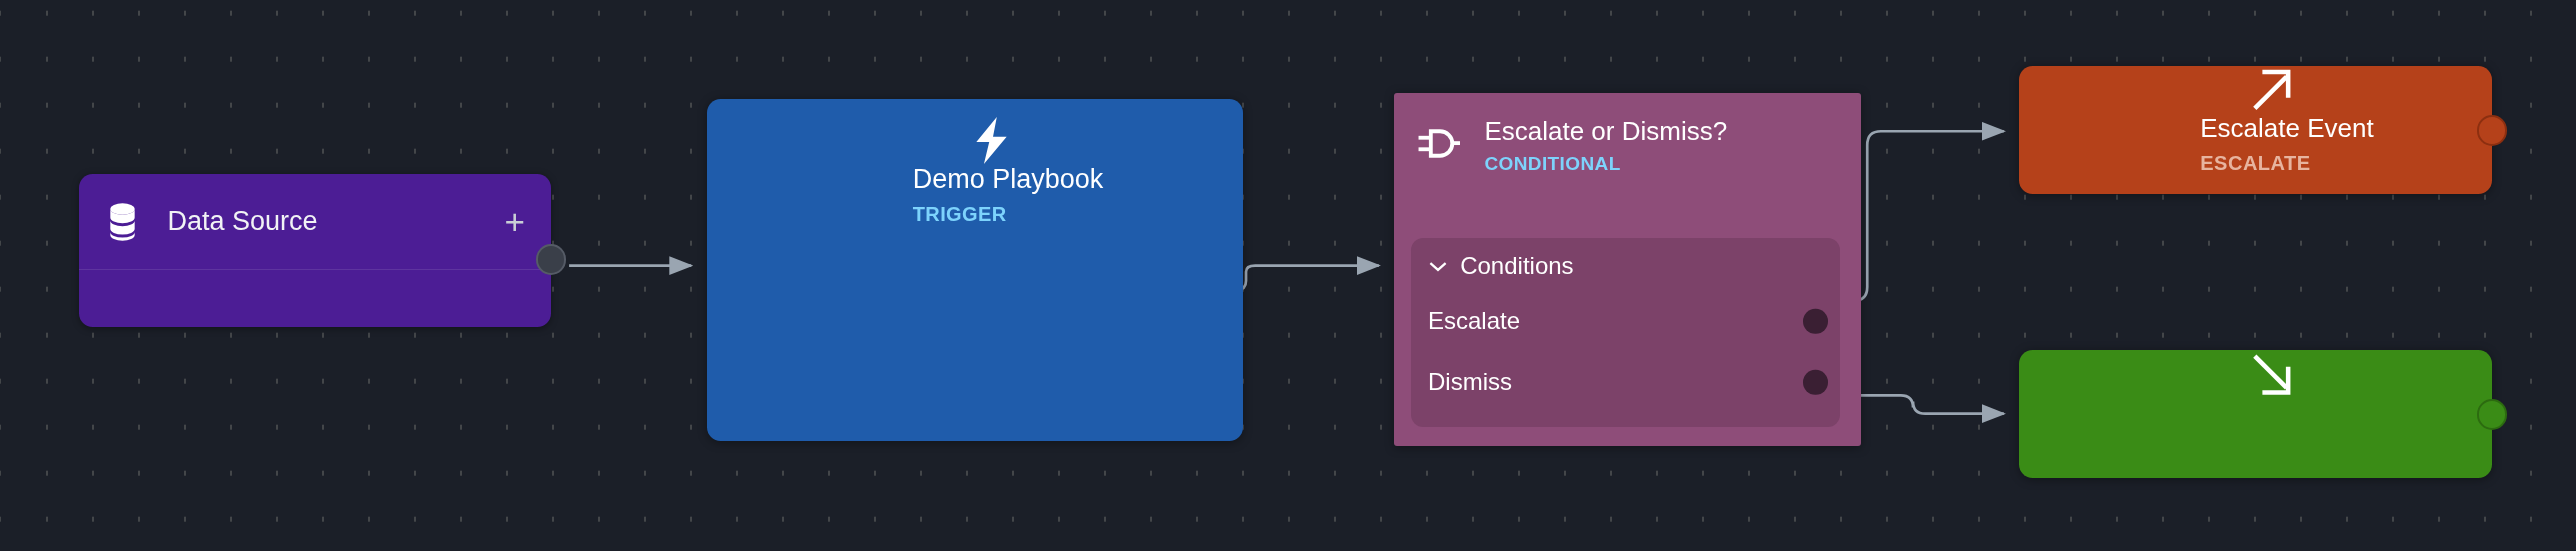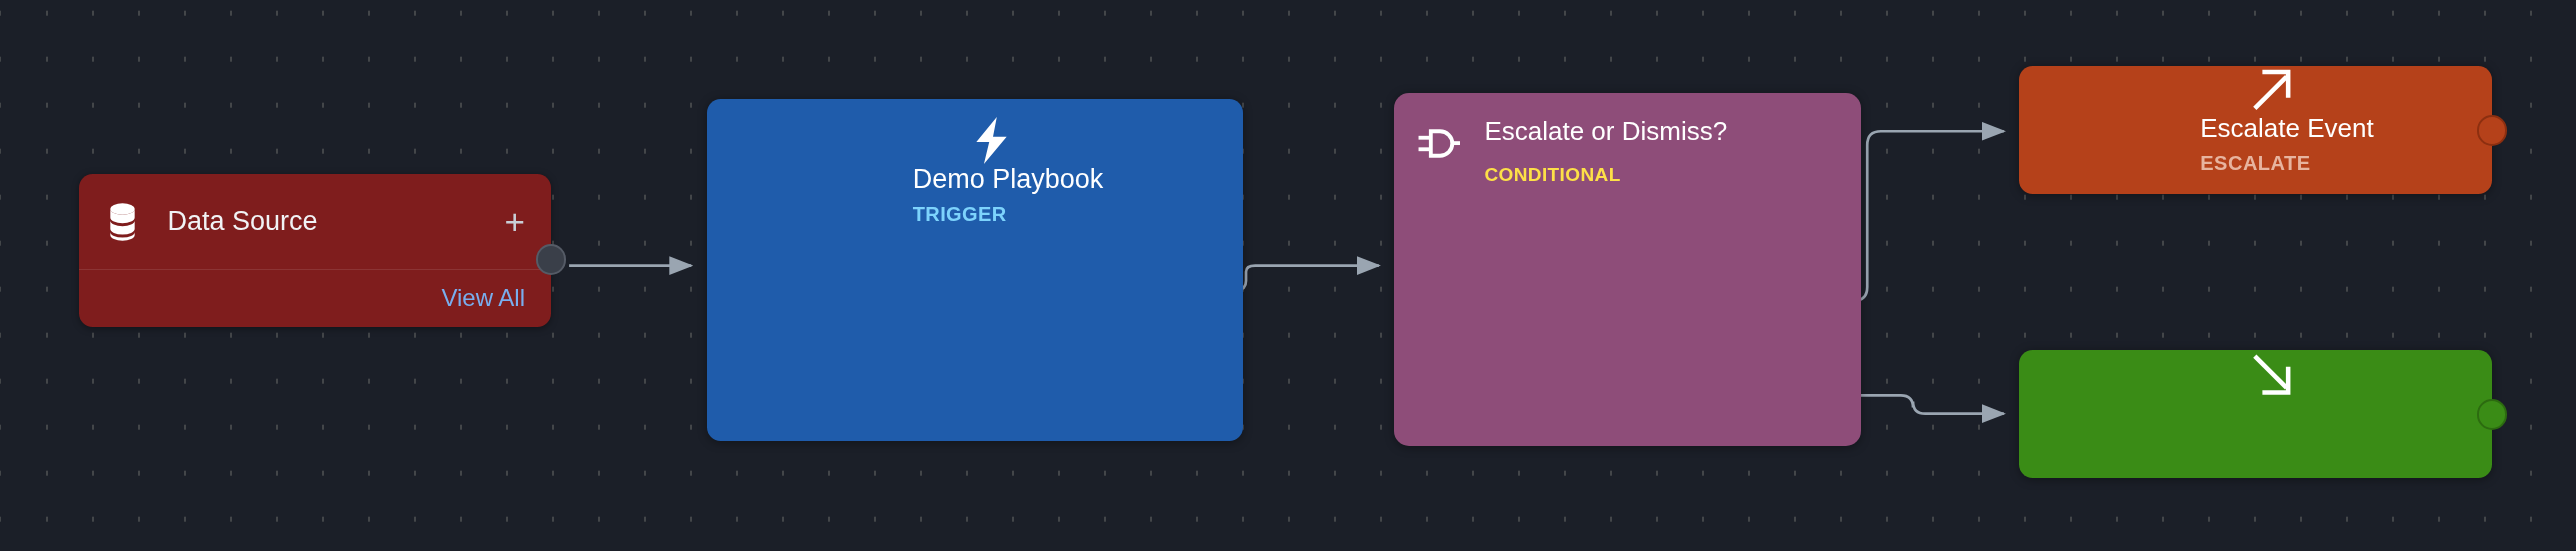--- a/index.html
+++ b/index.html
@@ -23,21 +23,21 @@
     background-image:
       repeating-linear-gradient(to right, rgba(0,0,0,0) 0px, rgba(0,0,0,0) 1.5px, #1b1f28 1.5px, #1b1f28 46px);
   }
   #nodes, #edges { position:absolute; inset:0; }
   #edges { pointer-events:none; }
   .node { position:absolute; }
 
   
   .ds-node{
     left:79px; top:174px; width:472px; height:153px;
-    background:#7f1d1d; border-radius:13.7px;
+    background:#4c1d95; border-radius:13.7px;
     box-shadow:0 1.5px 7.6px rgba(0,0,0,.35);
   }
   .ds-top{ height:95px; display:flex; align-items:center; padding:0 26px; }
   .db-icon{ width:35px; height:40px; flex:0 0 auto; }
   .ds-title{ color:#f1f3f5; font-size:27px; margin-left:27.5px; flex:1; }
   .ds-plus{ color:#c9ced6; font-size:35px; line-height:0.6; font-weight:300; }
   .ds-div{ height:0.8px; background:rgba(255,255,255,.10); }
   .ds-bottom{ height:57px; display:flex; align-items:center; justify-content:flex-end; padding:0 26px; }
   .ds-viewall{ color:#79aeee; font-size:24px; }
   .ds-handle{
@@ -69,28 +69,28 @@
     position:absolute; left:18.3px; right:18.3px; top:116px; height:49px;
     border:0.8px solid rgba(255,255,255,.28); border-radius:7.6px;
     display:flex; align-items:center; justify-content:center; gap:12.2px;
   }
   .plus-circle{ width:27.5px; height:27.5px; }
   .add-label{ color:#fff; font-size:24.4px; }
 
   
   .cond-node{
     left:1394px; top:93px; width:467px; height:353px;
-    background:#8e4d79; border-radius:15px;
+    background:#8e4d79; border-radius:3px;
     box-shadow:0 1.5px 9.2px rgba(0,0,0,.35);
   }
   .cond-head{ display:flex; align-items:flex-start; padding:23px 0 0 23px; height:98px; }
   .gate-icon{ width:43px; height:37px; margin-top:9.2px; flex:0 0 auto; }
   .cond-htext{ margin-left:24.4px; }
   .cond-title{ color:#fff; font-size:26px; }
-  .cond-sub{ color:#fde047; font-size:19px; font-weight:bold; letter-spacing:0.4px; margin-top:17px; }
+  .cond-sub{ color:#7dd3fc; font-size:19px; font-weight:bold; letter-spacing:0.4px; margin-top:6px; }
   .cond-body{
     position:absolute; left:17px; top:145px; width:429px; height:189px;
     background:#7c4269; border-radius:12.2px;
   }
   .cond-sec{ display:flex; align-items:center; gap:12.2px; padding:13.7px 0 0 17px; }
   .chev-icon{ width:20px; height:12.2px; }
   .cond-sec-label{ color:#fff; font-size:24px; }
   .cond-item{ position:relative; height:49px; display:flex; align-items:center; padding-left:17px; }
   .cond-item-1{ margin-top:17px; }
   .cond-item-2{ margin-top:12.2px; }
@@ -142,23 +142,20 @@
           <ellipse cx="23" cy="9" rx="16" ry="7.5" fill="#ffffff"></ellipse>
           <path d="M7 9 v11 a16 7.5 0 0 0 32 0 V9 a16 7.5 0 0 1 -32 0 z" fill="#ffffff"></path>
           <path d="M7 24 v11 a16 7.5 0 0 0 32 0 V24 a16 7.5 0 0 1 -32 0 z" fill="#ffffff"></path>
           <path d="M7 39 v4 a16 7.5 0 0 0 32 0 v-4 a16 7.5 0 0 1 -32 0 z" fill="#ffffff"></path>
         </svg>
       </span>
       <span class="ds-title">Data Source</span>
       <span class="ds-plus">+</span>
     </div>
     <div class="ds-div"></div>
-    <div class="ds-bottom">
-      <span class="ds-viewall">View All</span>
-    </div>
     <div class="ds-handle"></div>
   </div>
 
   <div class="node pb-node">
     <div class="pb-head">
       <span class="bolt-icon">
         <svg viewBox="0 0 46 62" width="35" height="47">
           <polygon points="30,0 3,33 20,33 13,62 43,26 25,26" fill="#ffffff"></polygon>
         </svg>
       </span>
@@ -177,20 +174,38 @@
           <rect x="2" y="14" width="16" height="5" fill="#ffffff"></rect>
           <rect x="2" y="29" width="16" height="5" fill="#ffffff"></rect>
           <rect x="44" y="21" width="12" height="5" fill="#ffffff"></rect>
         </svg>
       </span>
       <div class="cond-htext">
         <div class="cond-title">Escalate or Dismiss?</div>
         <div class="cond-sub">CONDITIONAL</div>
       </div>
     </div>
+    <div class="cond-body">
+      <div class="cond-sec">
+        <span class="chev-icon">
+          <svg viewBox="0 0 26 16" width="20" height="12.2">
+            <polyline points="3,4 13,13 23,4" fill="none" stroke="#ffffff" stroke-width="3"></polyline>
+          </svg>
+        </span>
+        <span class="cond-sec-label">Conditions</span>
+      </div>
+      <div class="cond-item cond-item-1">
+        <span>Escalate</span>
+        <span class="cond-handle"></span>
+      </div>
+      <div class="cond-item cond-item-2">
+        <span>Dismiss</span>
+        <span class="cond-handle"></span>
+      </div>
+    </div>
   </div>
 
   <div class="node out-node esc-node">
     <span class="arrow-icon">
       <svg viewBox="0 0 60 62" width="46" height="47">
         <line x1="6" y1="56" x2="48" y2="14" stroke="#ffffff" stroke-width="6"></line>
         <polyline points="16,8 50,8 50,42" fill="none" stroke="#ffffff" stroke-width="6"></polyline>
       </svg>
     </span>
     <div class="out-text">

